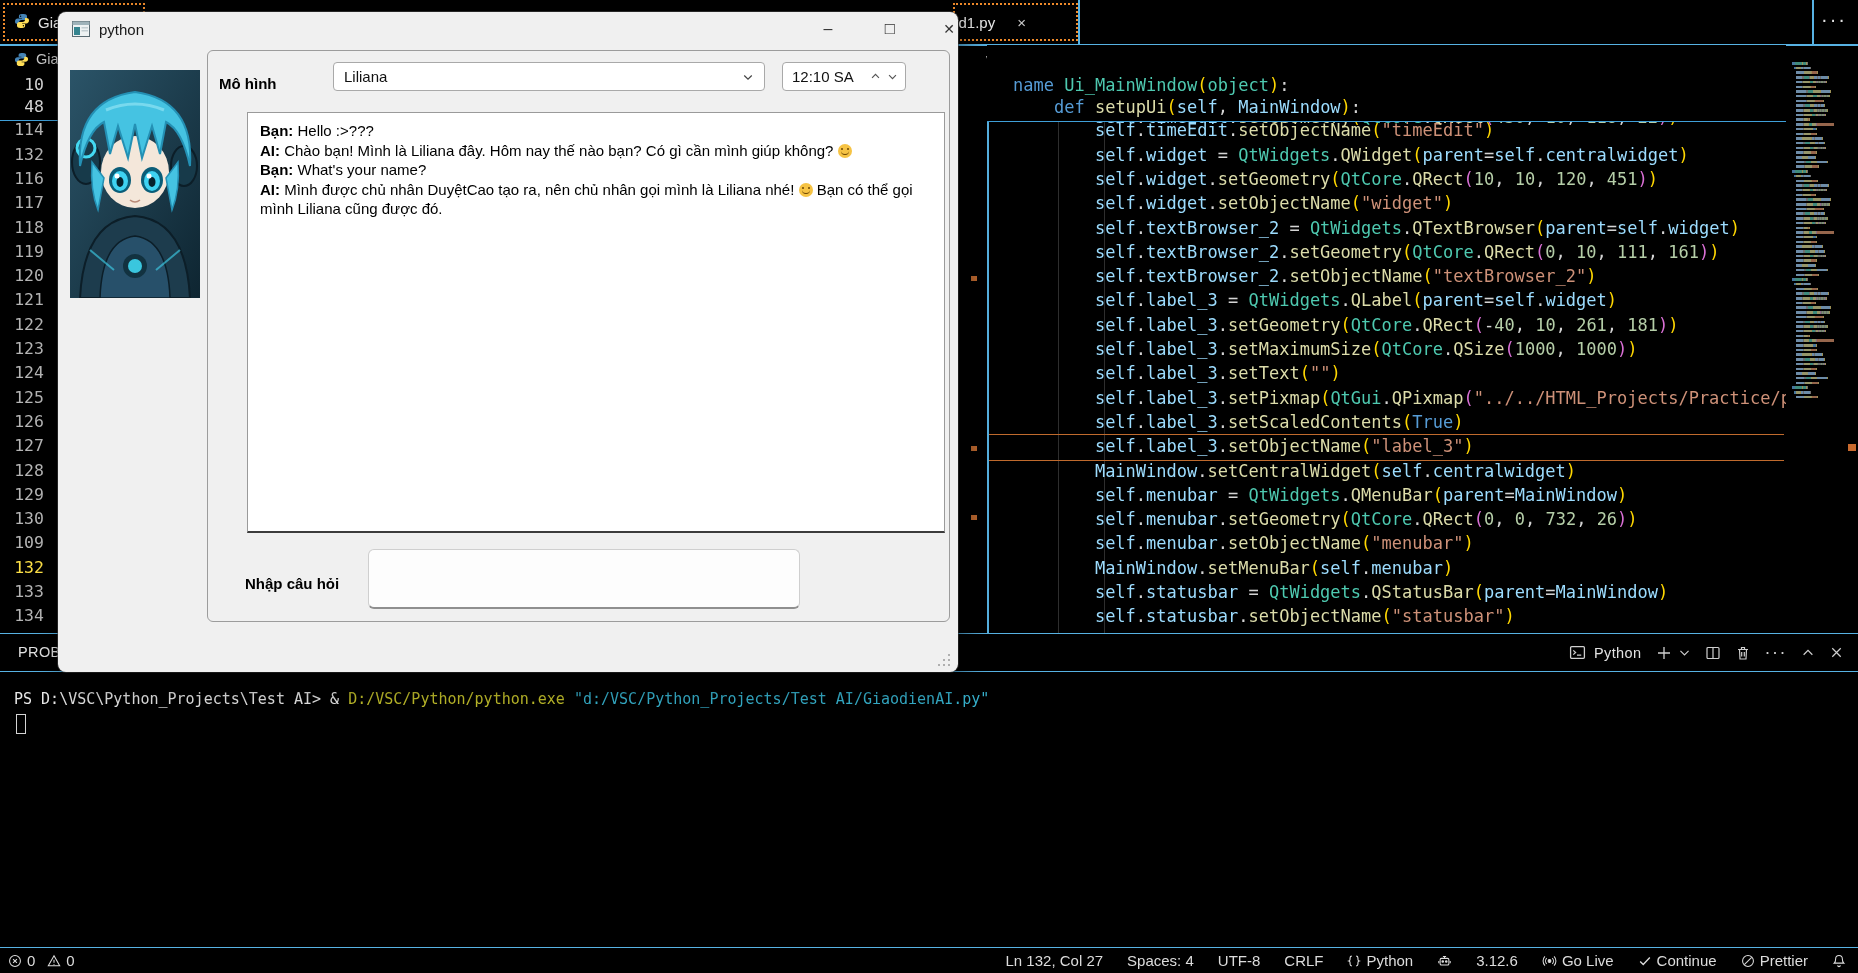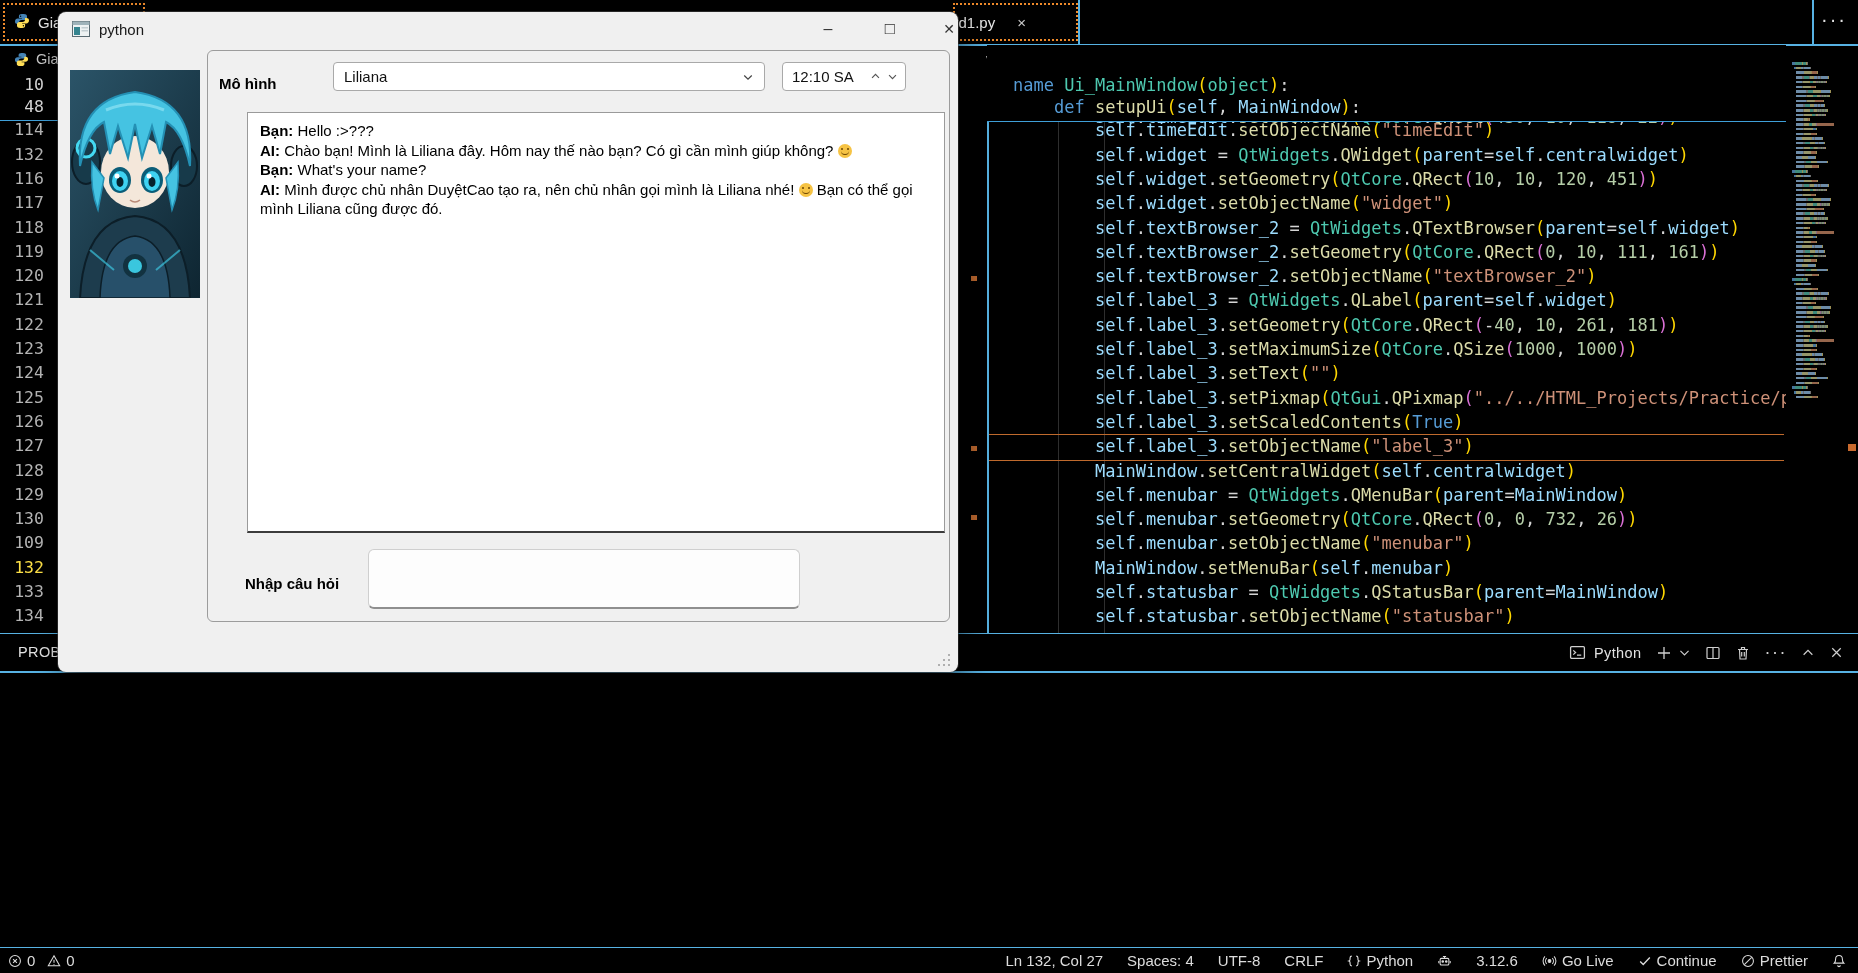--- a/index.html
+++ b/index.html
@@ -1273,20 +1273,24 @@
       </span>
       <span class="pan-ic">
         <svg width="15" height="15" viewBox="0 0 16 16" stroke="#cfcfcf" stroke-width="1.3">
             <path d="M3.5 3.5l9 9M12.5 3.5l-9 9"></path>
           </svg>
       </span>
     </div>
   </div>
   <div class="blue-h" style="left:0;top:671px;width:1858px;"></div>
 
+  <div class="abs" style="left:0;top:672px;width:1858px;height:275px;background:#000;">
+    <div class="term-line" id="term-line" style="left:14px;top:16px;"><span class="tm-plain">PS D:\VSC\Python_Projects\Test AI&gt; &amp; </span><span class="tm-yellow">D:/VSC/Python/python.exe </span><span class="tm-cyan">"d:/VSC/Python_Projects/Test AI/GiaodienAI.py"</span></div>
+    <div class="term-cursor" style="left:16px;top:42px;"></div>
+  </div>
 
   <div class="status">
     <div id="status-left" style="display:flex;align-items:center;gap:12px;margin-left:8px;">
         <div class="st-item">
           <span style="display:flex">
             <svg width="14" height="14" viewBox="0 0 16 16" fill="none" stroke="#dcdcdc" stroke-width="1.2">
               <circle cx="8" cy="8" r="6.2"></circle>
               <path d="m5.8 5.8 4.4 4.4M10.2 5.8l-4.4 4.4"></path>
             </svg>
           </span>

